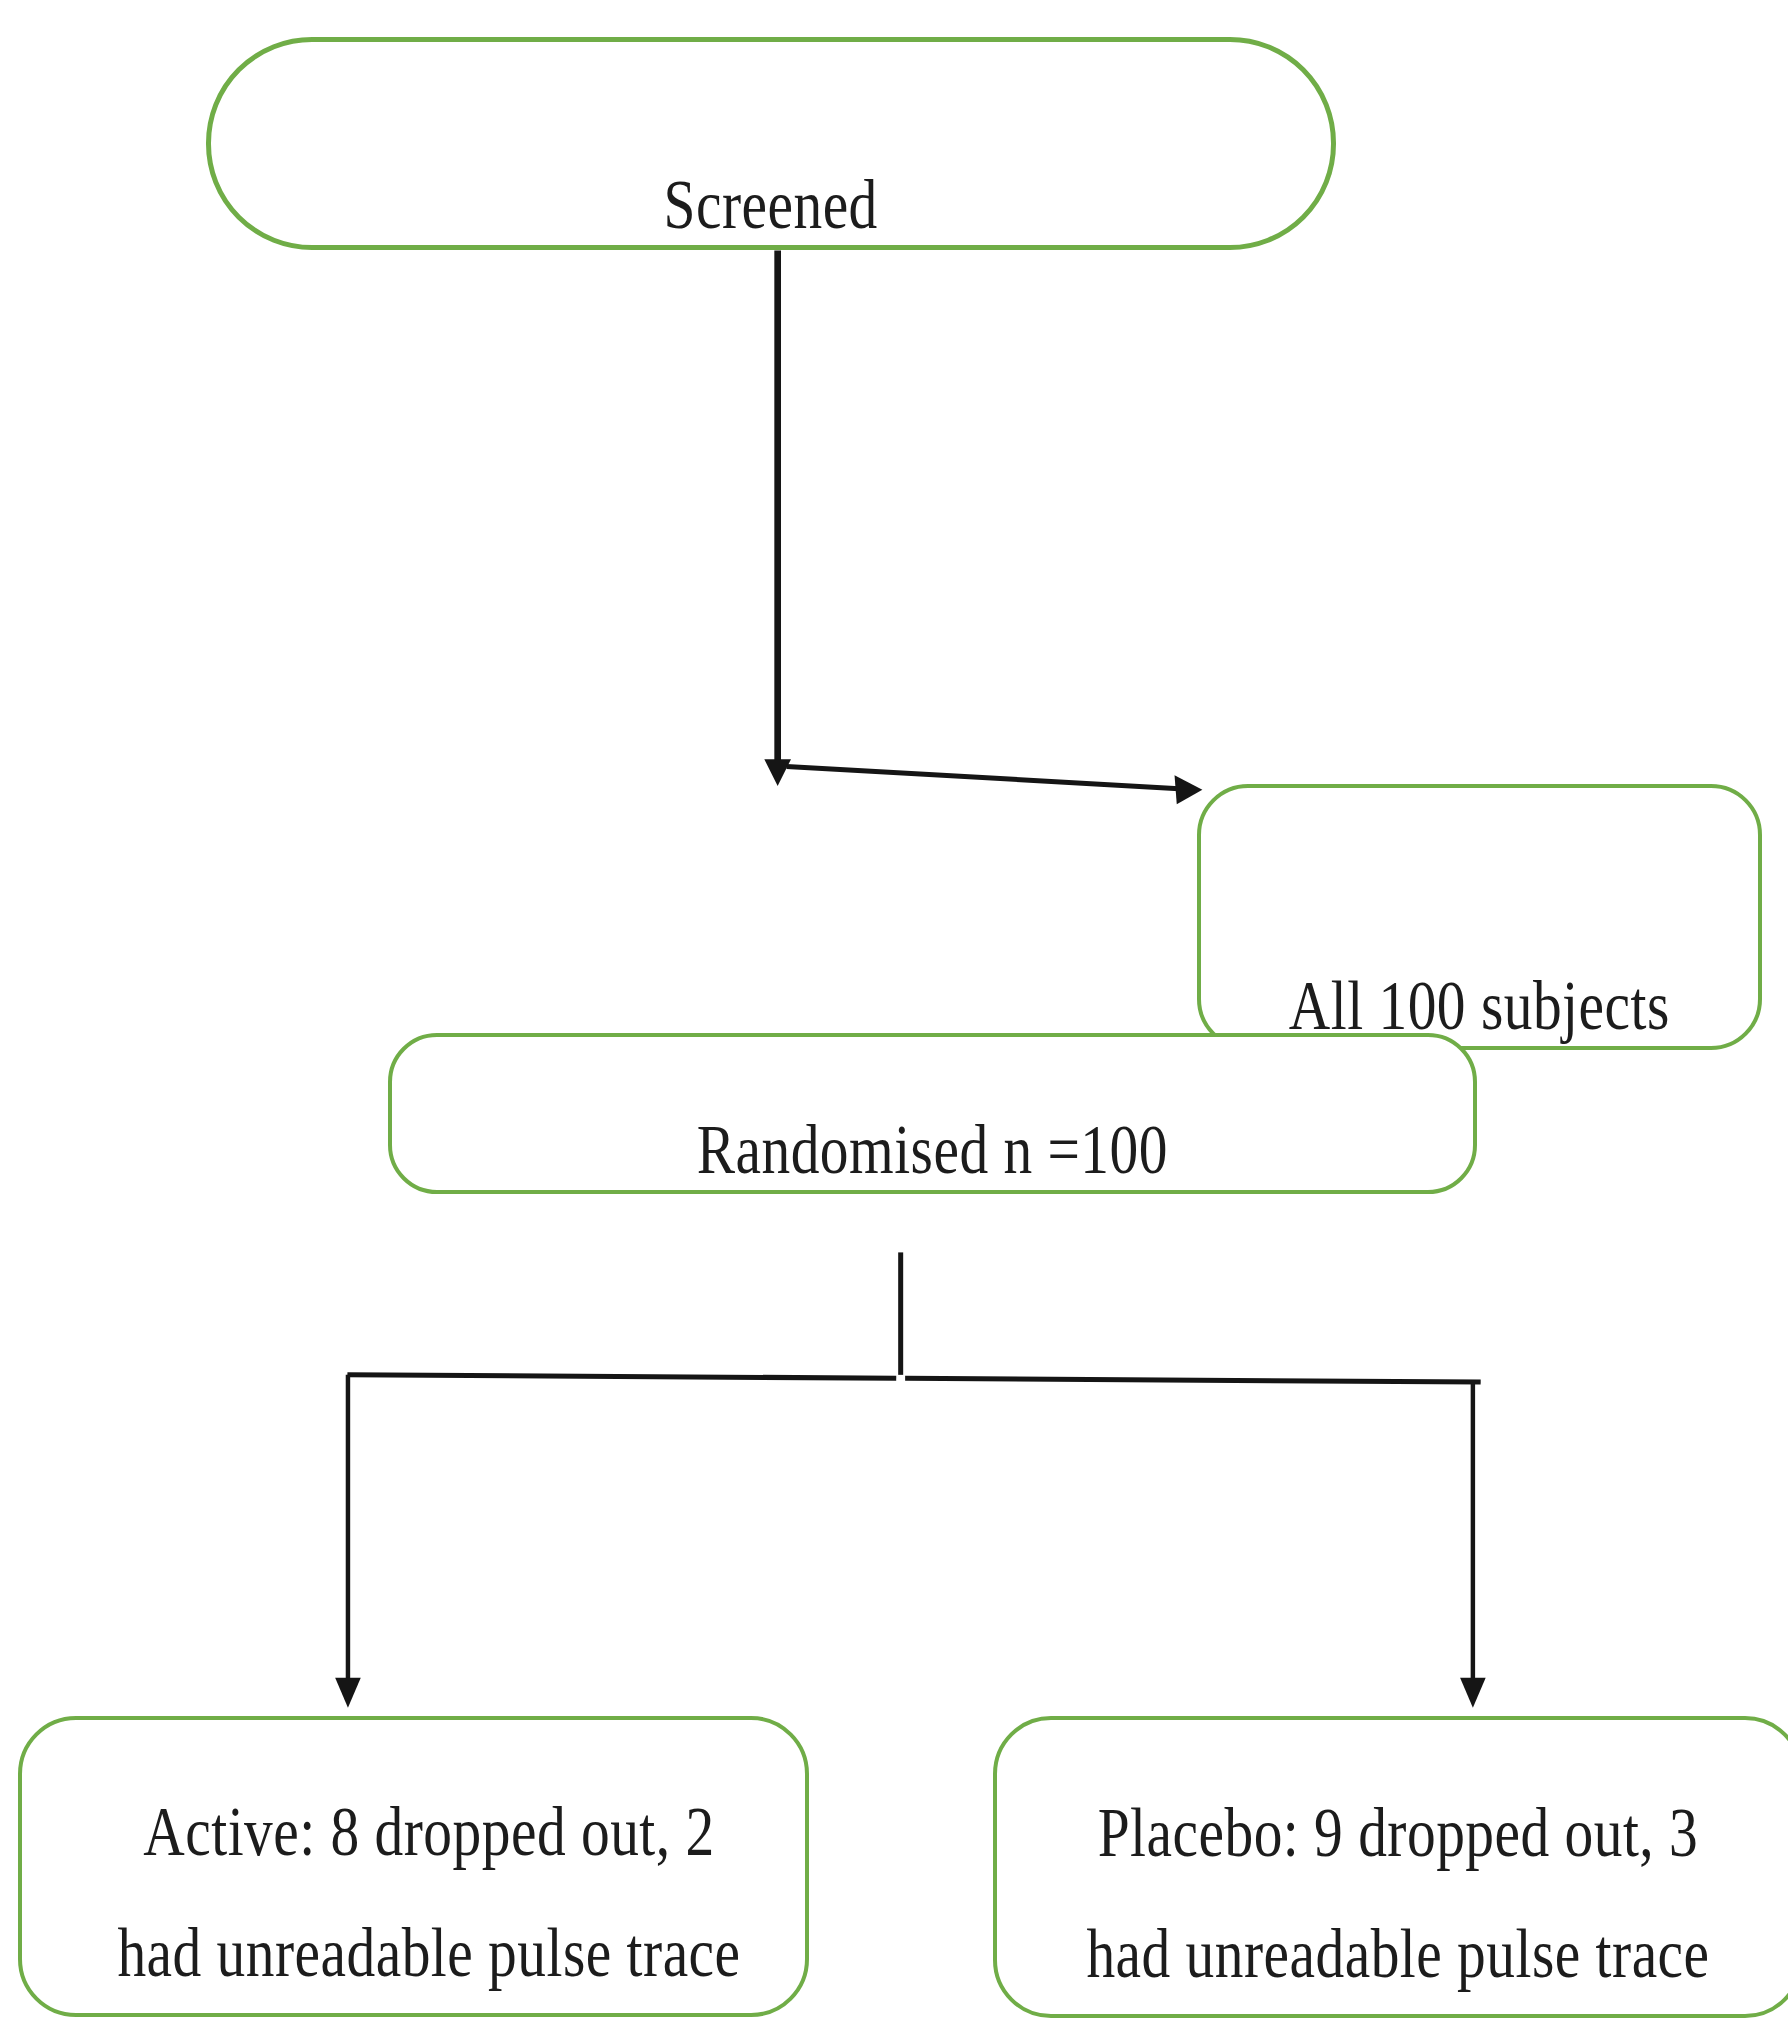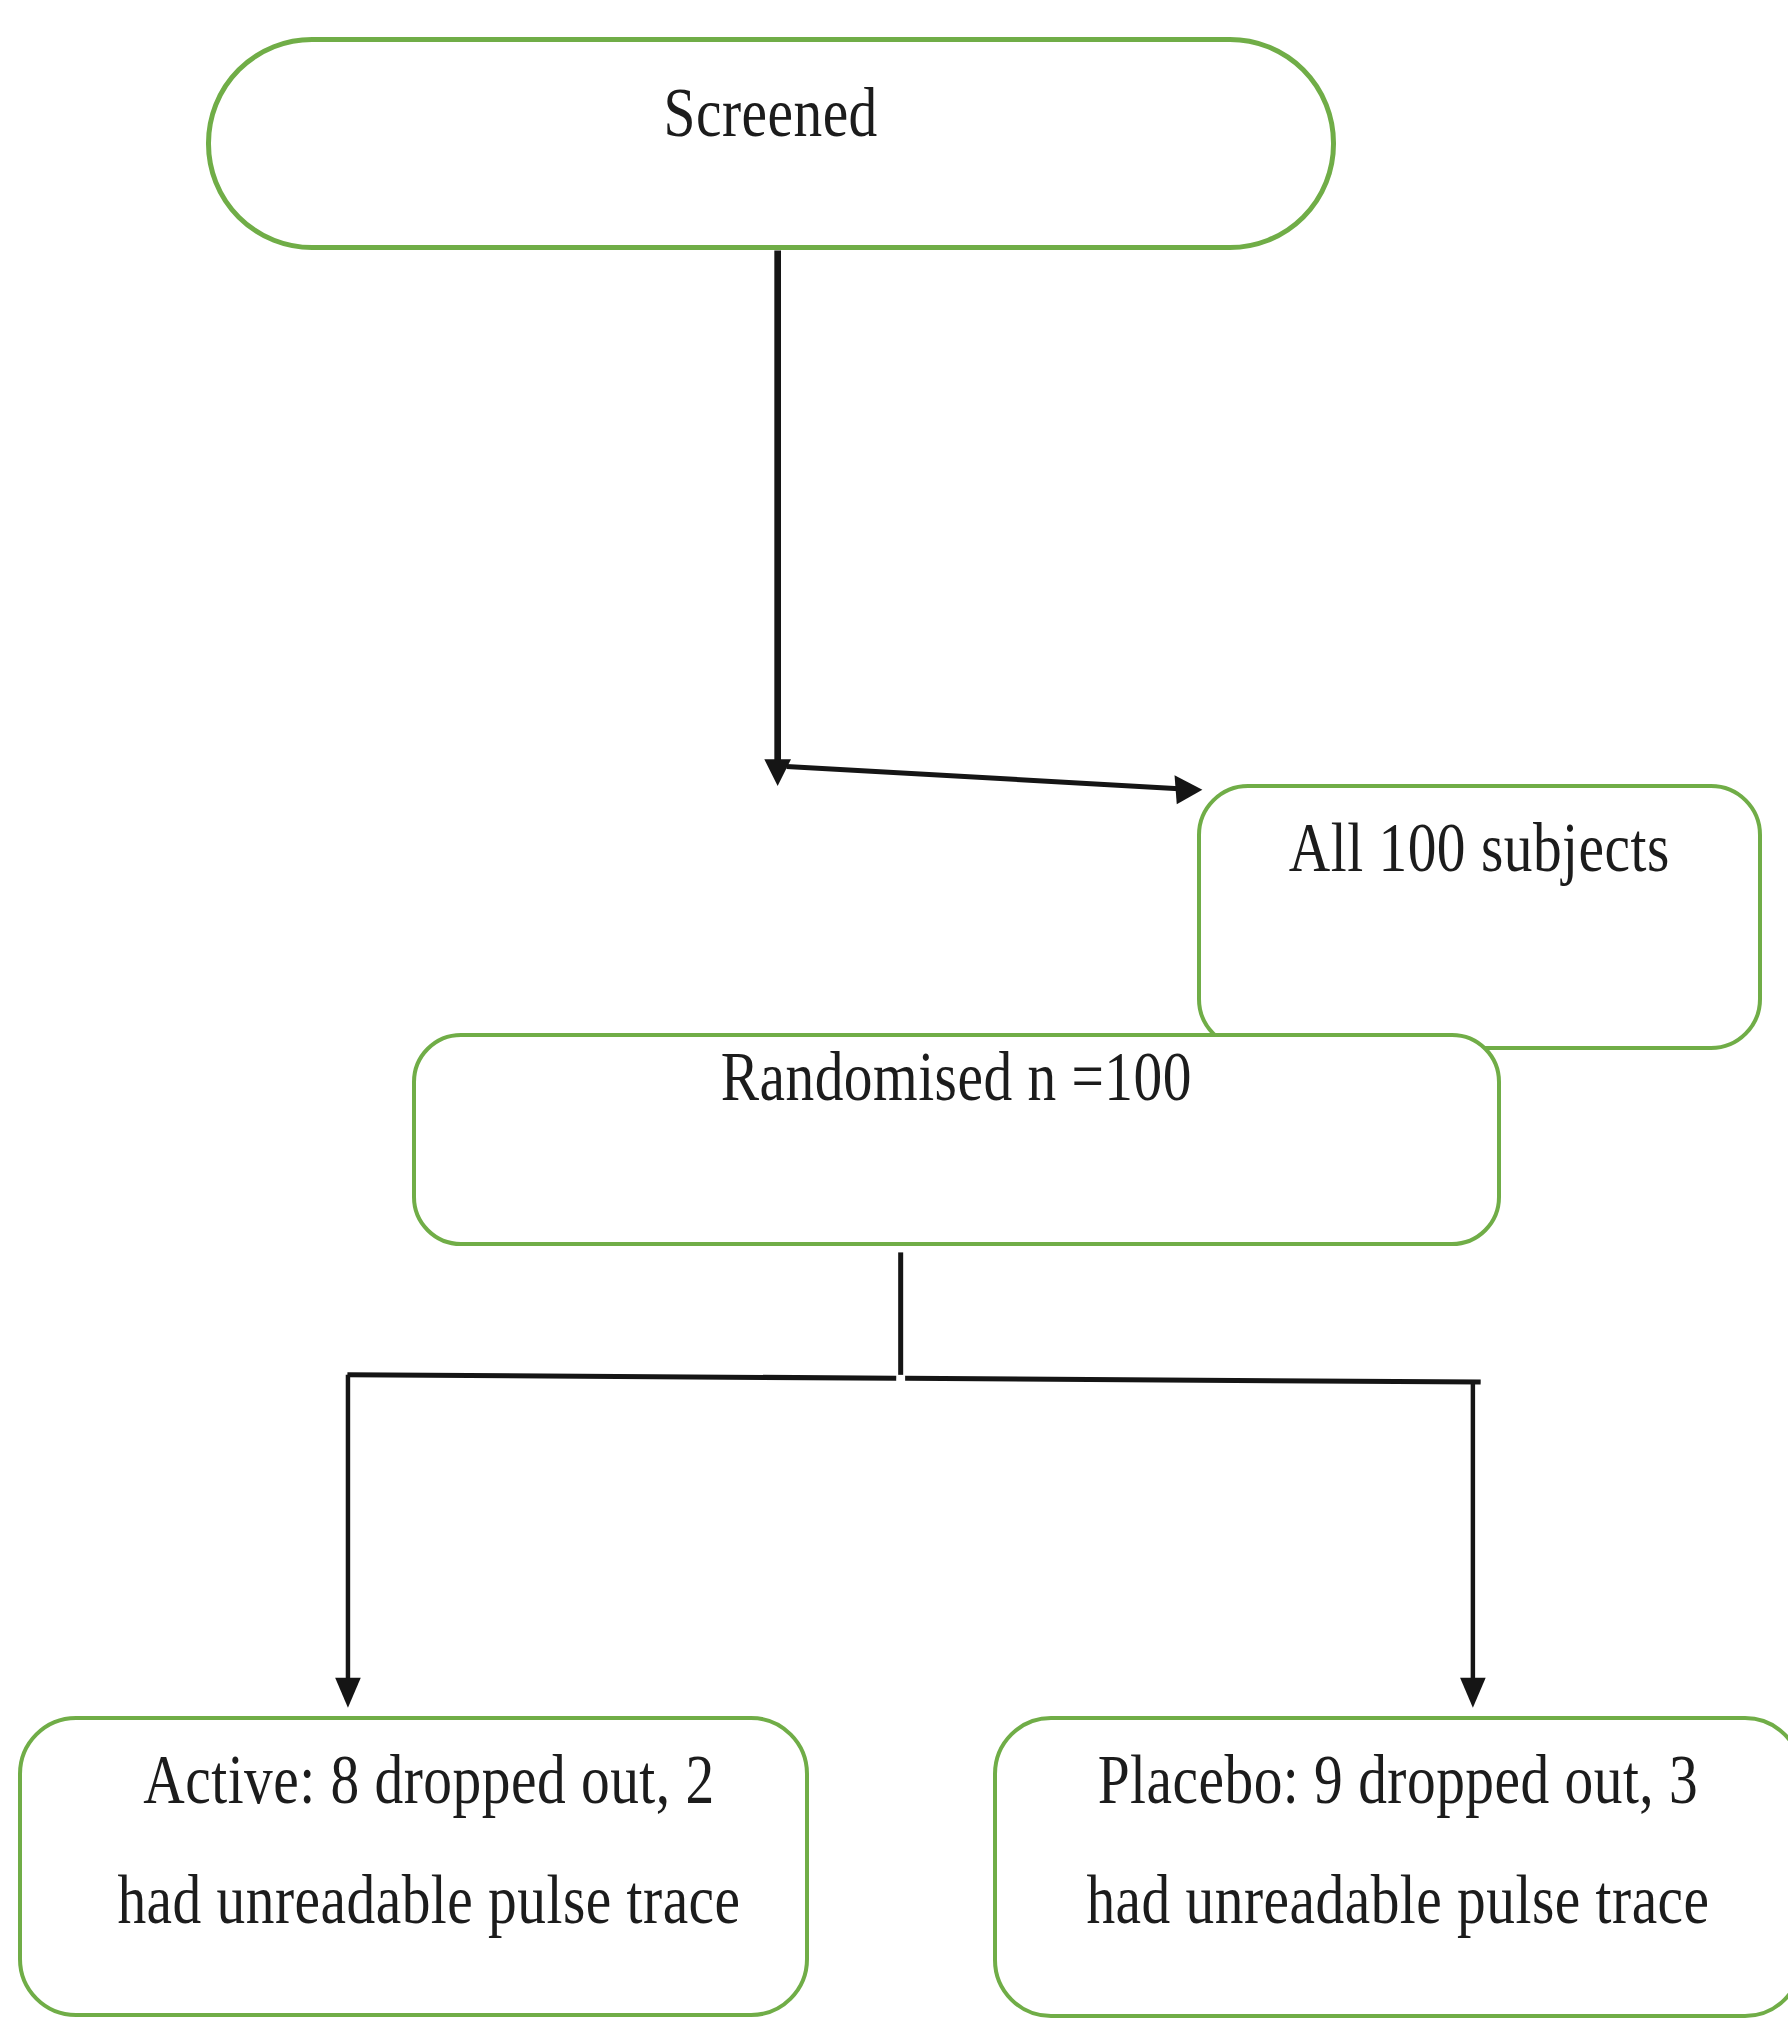--- a/index.html
+++ b/index.html
@@ -12,21 +12,21 @@
     color: var(--ink, #1c1c1c);
     overflow: hidden;
   }
   .node {
     position: absolute;
     box-sizing: border-box;
     background: #ffffff;
     border-style: solid;
     border-color: var(--accent, #70ad47);
     display: flex;
-    align-items: flex-start;
+    align-items: flex-end;
     justify-content: center;
     text-align: center;
   }
   .node-label {
     font-size: 70px;
     white-space: nowrap;
     transform: scaleX(0.82);
     transform-origin: 50% 50%;
     letter-spacing: 0.6px;
   }
@@ -37,21 +37,21 @@
   .label-line {
     display: block;
     font-size: 70px;
     line-height: 1.72;
     white-space: nowrap;
     letter-spacing: 0.6px;
   }
   
   #node-screened   { left: 206px;  top: 37px;   width: 1130px; height: 213px; border-width: 5.6px; border-radius: 106px; padding-top: 31px; }
   #node-all100     { left: 1197px; top: 784px; width: 565px; height: 266px; border-width: 4.5px;  border-radius: 51px;  padding-top: 20px; }
-  #node-randomised { left: 412px;  top: 1033px; width: 1089px; height: 213px; border-width: 4.5px;  border-radius: 49px; }
+  #node-randomised { left: 388px;  top: 1033px; width: 1089px; height: 161px; border-width: 4.5px;  border-radius: 49px; }
   #node-active     { left: 18.4px;   top: 1716px; width: 791px; height: 301px; border-width: 4.5px;  border-radius: 58px; padding-left: 31px; }
   #node-placebo    { left: 949px; top: 1716px; width: 810px; height: 302px; border-width: 4.5px;  border-radius: 58px; margin-left: 44px; }
   .connectors {
     position: absolute;
     left: 0; top: 0;
     width: 1788px;
     height: 2035px;
     pointer-events: none;
   }
   .connectors line { stroke: var(--line, #151515); }

